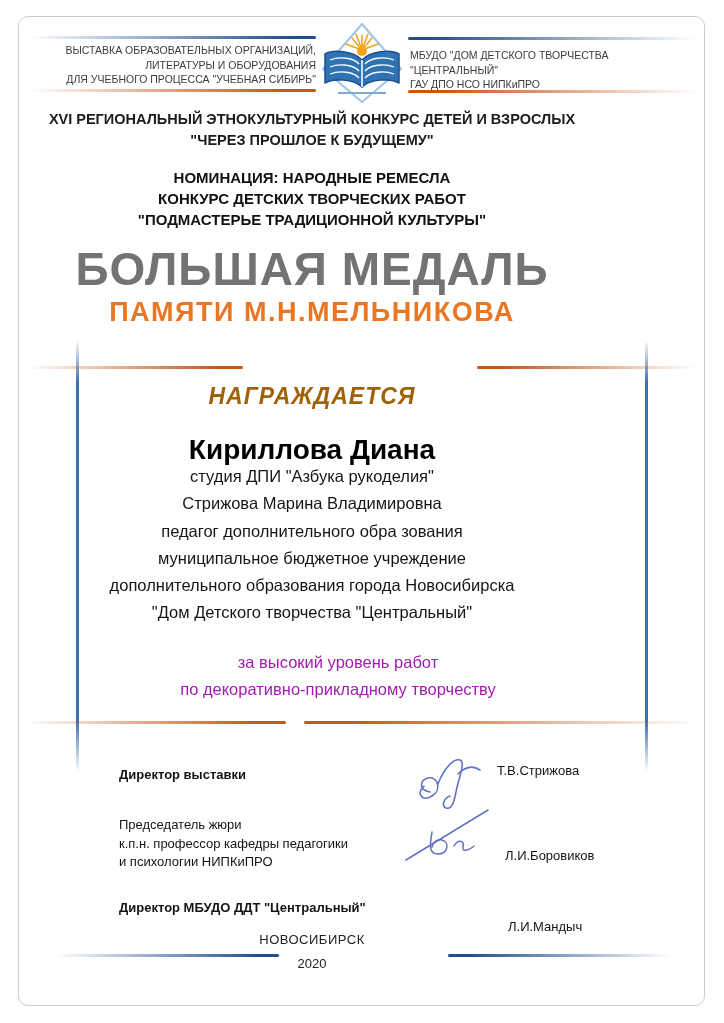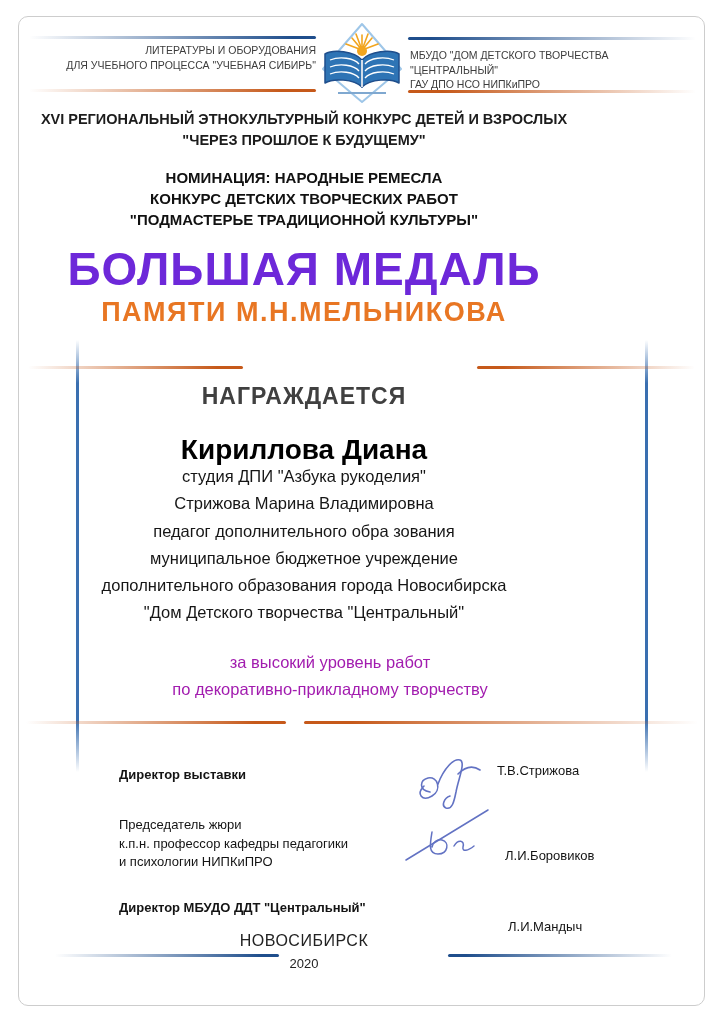--- a/index.html
+++ b/index.html
@@ -17,52 +17,53 @@
   .blue-fade-in  {background:linear-gradient(to right, rgba(31,78,140,0) 0%, #1f4e8c 92%);}
   .blue-fade-out {background:linear-gradient(to right, #1f4e8c 8%, rgba(31,78,140,0) 100%);}
   .orange-fade-in {background:linear-gradient(to right, rgba(198,89,26,0) 0%, #c6591a 88%);}
   .orange-fade-out{background:linear-gradient(to right, #c6591a 12%, rgba(198,89,26,0) 100%);}
   .vblue{background:linear-gradient(to bottom, rgba(58,111,176,0) 0%, #3a6fb0 10%, #3a6fb0 88%, rgba(58,111,176,0) 100%);}
 
   .hdr-text{position:absolute;font-size:10.5px;line-height:14.5px;color:#3c3c3c;}
   .hdr-left{left:28px;top:43px;width:288px;text-align:right;}
   .hdr-right{left:410px;top:48px;width:286px;text-align:left;}
 
-  .centered{position:absolute;left:4px;width:600px;text-align:center;}
+  .centered{position:absolute;left:12px;width:600px;text-align:center;}
   .contest{top:109px;font-size:14.5px;line-height:21px;font-weight:bold;color:#1c1c1c;}
   .nomination{top:167px;font-size:15px;line-height:21px;font-weight:bold;color:#111;}
   .award-title{top:242px;font-size:46px;font-weight:800;letter-spacing:1px;}
   .award-subtitle{top:297px;font-size:27px;font-weight:800;letter-spacing:1.5px;}
-  .awarded-heading{top:383px;font-size:23px;font-weight:bold;letter-spacing:1px;color:#404040;}
+  .awarded-heading{top:383px;font-size:23px;font-weight:bold;letter-spacing:1px;color:#a16207;font-style:italic;}
   .recipient-name{top:434px;font-size:28px;font-weight:bold;color:#000;}
   .recipient-lines{top:463px;font-size:16.5px;line-height:27.3px;color:#161616;}
   .reason-lines{top:649px;font-size:16.5px;line-height:27px;color:#a21caf;padding-left:26px;}
 
   .sig-label{position:absolute;font-size:13px;line-height:18.5px;color:#141414;}
   .sig-name{position:absolute;font-size:13px;color:#141414;}
   .sig-svg{position:absolute;}
 
-  .footer-city{top:932px;font-size:16px;letter-spacing:0.5px;color:#222;}
+  .footer-city{top:932px;font-size:13px;letter-spacing:0.5px;color:#222;}
   .footer-year{top:956px;font-size:13px;color:#222;}
 
   .logo{position:absolute;left:318px;top:20px;width:88px;height:86px;}
 </style>
 </head>
 <body>
 
 <div class="page">
 
   <div class="page-border"></div>
 
   <div class="hline blue-fade-in" style="left:29px;top:36px;width:287px;"></div>
   <div class="hline orange-fade-in" style="left:29px;top:89px;width:287px;"></div>
   <div class="hline blue-fade-out" style="left:408px;top:37px;width:288px;"></div>
   <div class="hline orange-fade-out" style="left:408px;top:90px;width:288px;"></div>
 
   <div class="hdr-text hdr-left">
+    <div>ВЫСТАВКА ОБРАЗОВАТЕЛЬНЫХ ОРГАНИЗАЦИЙ,</div>
     <div>ЛИТЕРАТУРЫ И ОБОРУДОВАНИЯ</div>
     <div>ДЛЯ УЧЕБНОГО ПРОЦЕССА "УЧЕБНАЯ СИБИРЬ"</div>
   </div>
   <div class="hdr-text hdr-right">
     <div>МБУДО "ДОМ ДЕТСКОГО ТВОРЧЕСТВА</div>
     <div>"ЦЕНТРАЛЬНЫЙ"</div>
     <div>ГАУ ДПО НСО НИПКиПРО</div>
   </div>
 
   <svg class="logo" viewBox="0 0 88 86">
@@ -97,21 +98,21 @@
     <div>XVI РЕГИОНАЛЬНЫЙ ЭТНОКУЛЬТУРНЫЙ КОНКУРС ДЕТЕЙ И ВЗРОСЛЫХ</div>
     <div>"ЧЕРЕЗ ПРОШЛОЕ К БУДУЩЕМУ"</div>
   </div>
 
   <div class="centered nomination">
     <div>НОМИНАЦИЯ: НАРОДНЫЕ РЕМЕСЛА</div>
     <div>КОНКУРС ДЕТСКИХ ТВОРЧЕСКИХ РАБОТ</div>
     <div>"ПОДМАСТЕРЬЕ ТРАДИЦИОННОЙ КУЛЬТУРЫ"</div>
   </div>
 
-  <div class="centered award-title" style="color:#6d28d9;">БОЛЬШАЯ МЕДАЛЬ</div>
+  <div class="centered award-title" style="color:#737373;">БОЛЬШАЯ МЕДАЛЬ</div>
   <div class="centered award-subtitle" style="color:#E87623;">ПАМЯТИ М.Н.МЕЛЬНИКОВА</div>
 
   <div class="vline vblue" style="left:76px;top:340px;height:432px;"></div>
   <div class="vline vblue" style="left:645px;top:340px;height:432px;"></div>
   <div class="hline orange-fade-in" style="left:28px;top:366px;width:215px;"></div>
   <div class="hline orange-fade-out" style="left:477px;top:366px;width:218px;"></div>
   <div class="hline orange-fade-in" style="left:26px;top:721px;width:260px;"></div>
   <div class="hline orange-fade-out" style="left:304px;top:721px;width:394px;"></div>
 
   <div class="centered awarded-heading">НАГРАЖДАЕТСЯ</div>

